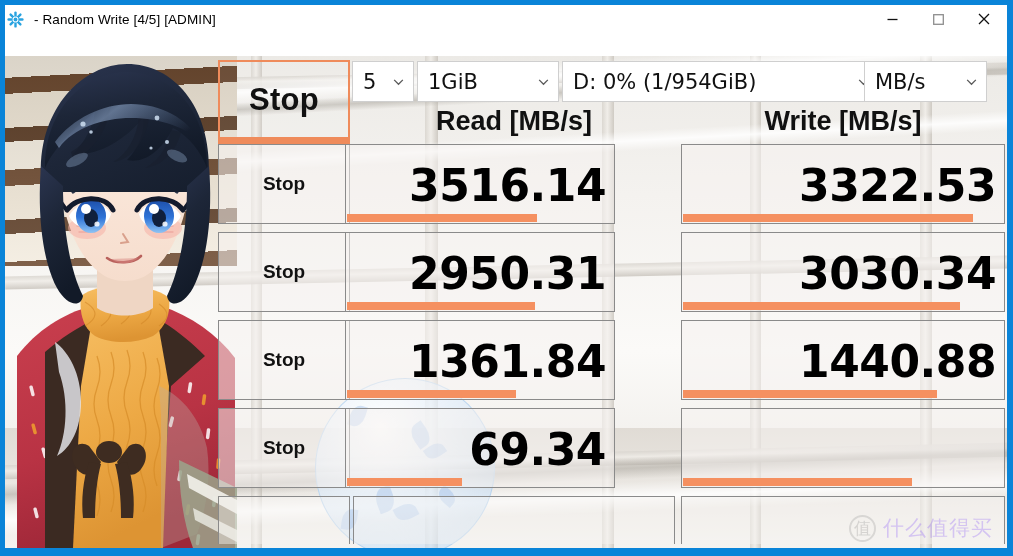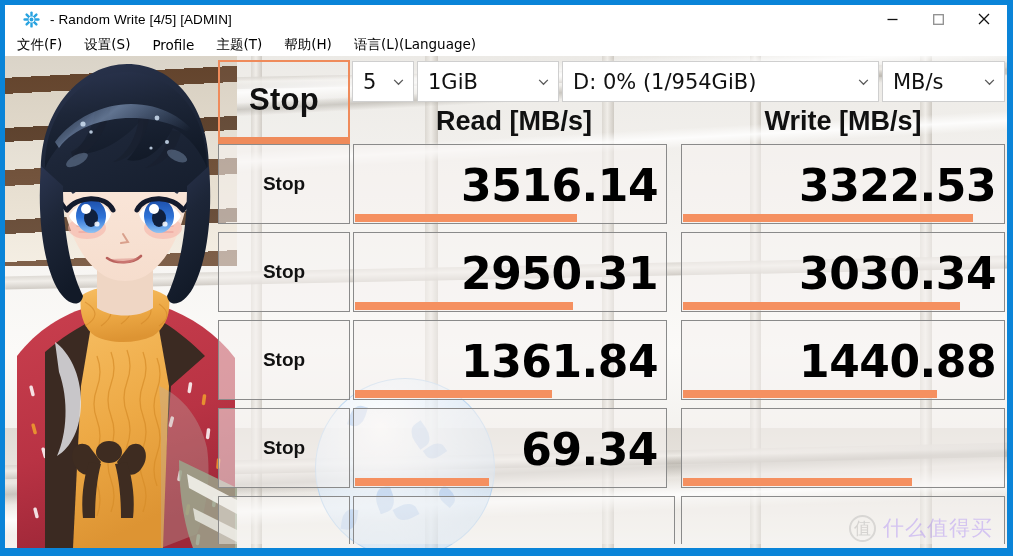--- a/index.html
+++ b/index.html
@@ -35,21 +35,21 @@
     z-index: 40;
   }
   .titlebar-accent {
     position: absolute; left: 0; top: 0;
     width: 1013px; height: 5px;
     background: #0a84d8;
   }
   .title-left {
     position: absolute; left: 5px; top: 5px;
     height: 28px; display: flex; align-items: center;
-    padding-left: 18px;
+    padding-left: 2px;
   }
   .app-icon {
     width: 17px; height: 17px;
     position: relative; flex: 0 0 auto;
     margin-right: 10px;
   }
   .app-icon svg { display: block; }
   .title-text {
     font-size: 13.5px; color: #000000;
     letter-spacing: 0.1px; white-space: nowrap;
@@ -213,21 +213,21 @@
   }
   .combo .chev {
     flex: 0 0 auto; margin-left: 6px;
     width: 13px; height: 13px;
   }
   .combo .chev svg { display: block; }
 
   #combo-count  { left: 347px; width: 62px; }
   #combo-size   { left: 412px; width: 142px; gap: 18px; }
   #combo-drive  { left: 557px; width: 317px; }
-  #combo-unit   { left: 877px; width: 123px; }
+  #combo-unit   { left: 859px; width: 123px; }
 
   
   .col-head {
     position: absolute; top: 50px;
     font-size: 27px; font-weight: bold; color: #111;
     text-align: center;
   }
   #head-read  { left: 348px; width: 322px; }
   #head-write { left: 676px; width: 324px; }
 
@@ -241,21 +241,21 @@
     border: 1px solid #8a8a8a;
     background: rgba(245,243,240,0.55);
   }
   .cell-label {
     left: 0; width: 132px;
     display: flex; align-items: center; justify-content: center;
   }
   .cell-label span {
     font-size: 19px; font-weight: bold; color: #111;
   }
-  .cell-read  { left: 135px; width: 314px; }
+  .cell-read  { left: 127px; width: 270px; }
   .cell-write { left: 463px; width: 324px; }
 
   .cell-value {
     position: absolute;
     right: 8px; top: 0; height: 80px;
     display: flex; align-items: center;
     font-size: 44px; font-weight: bold; color: #000;
     letter-spacing: -0.5px;
     font-family: "DejaVu Sans", "Liberation Sans", sans-serif;
   }
@@ -684,26 +684,18 @@
           </svg>
       </div>
       <div class="win-btn">
         <svg width="14" height="14" viewBox="0 0 14 14">
             <path d="M2 2 L12 12 M12 2 L2 12" stroke="#111" stroke-width="1.3"></path>
           </svg>
       </div>
     </div>
   </div>
 
-  <div class="menubar">
-    <div class="menu-item">文件(F)</div>
-    <div class="menu-item">设置(S)</div>
-    <div class="menu-item">Profile</div>
-    <div class="menu-item">主题(T)</div>
-    <div class="menu-item">帮助(H)</div>
-    <div class="menu-item">语言(L)(Language)</div>
-  </div>
 
   <div class="win-frame-left"></div>
   <div class="win-frame-right"></div>
   <div class="win-frame-bottom"></div>
 
 </div>
 
 </body></html>

